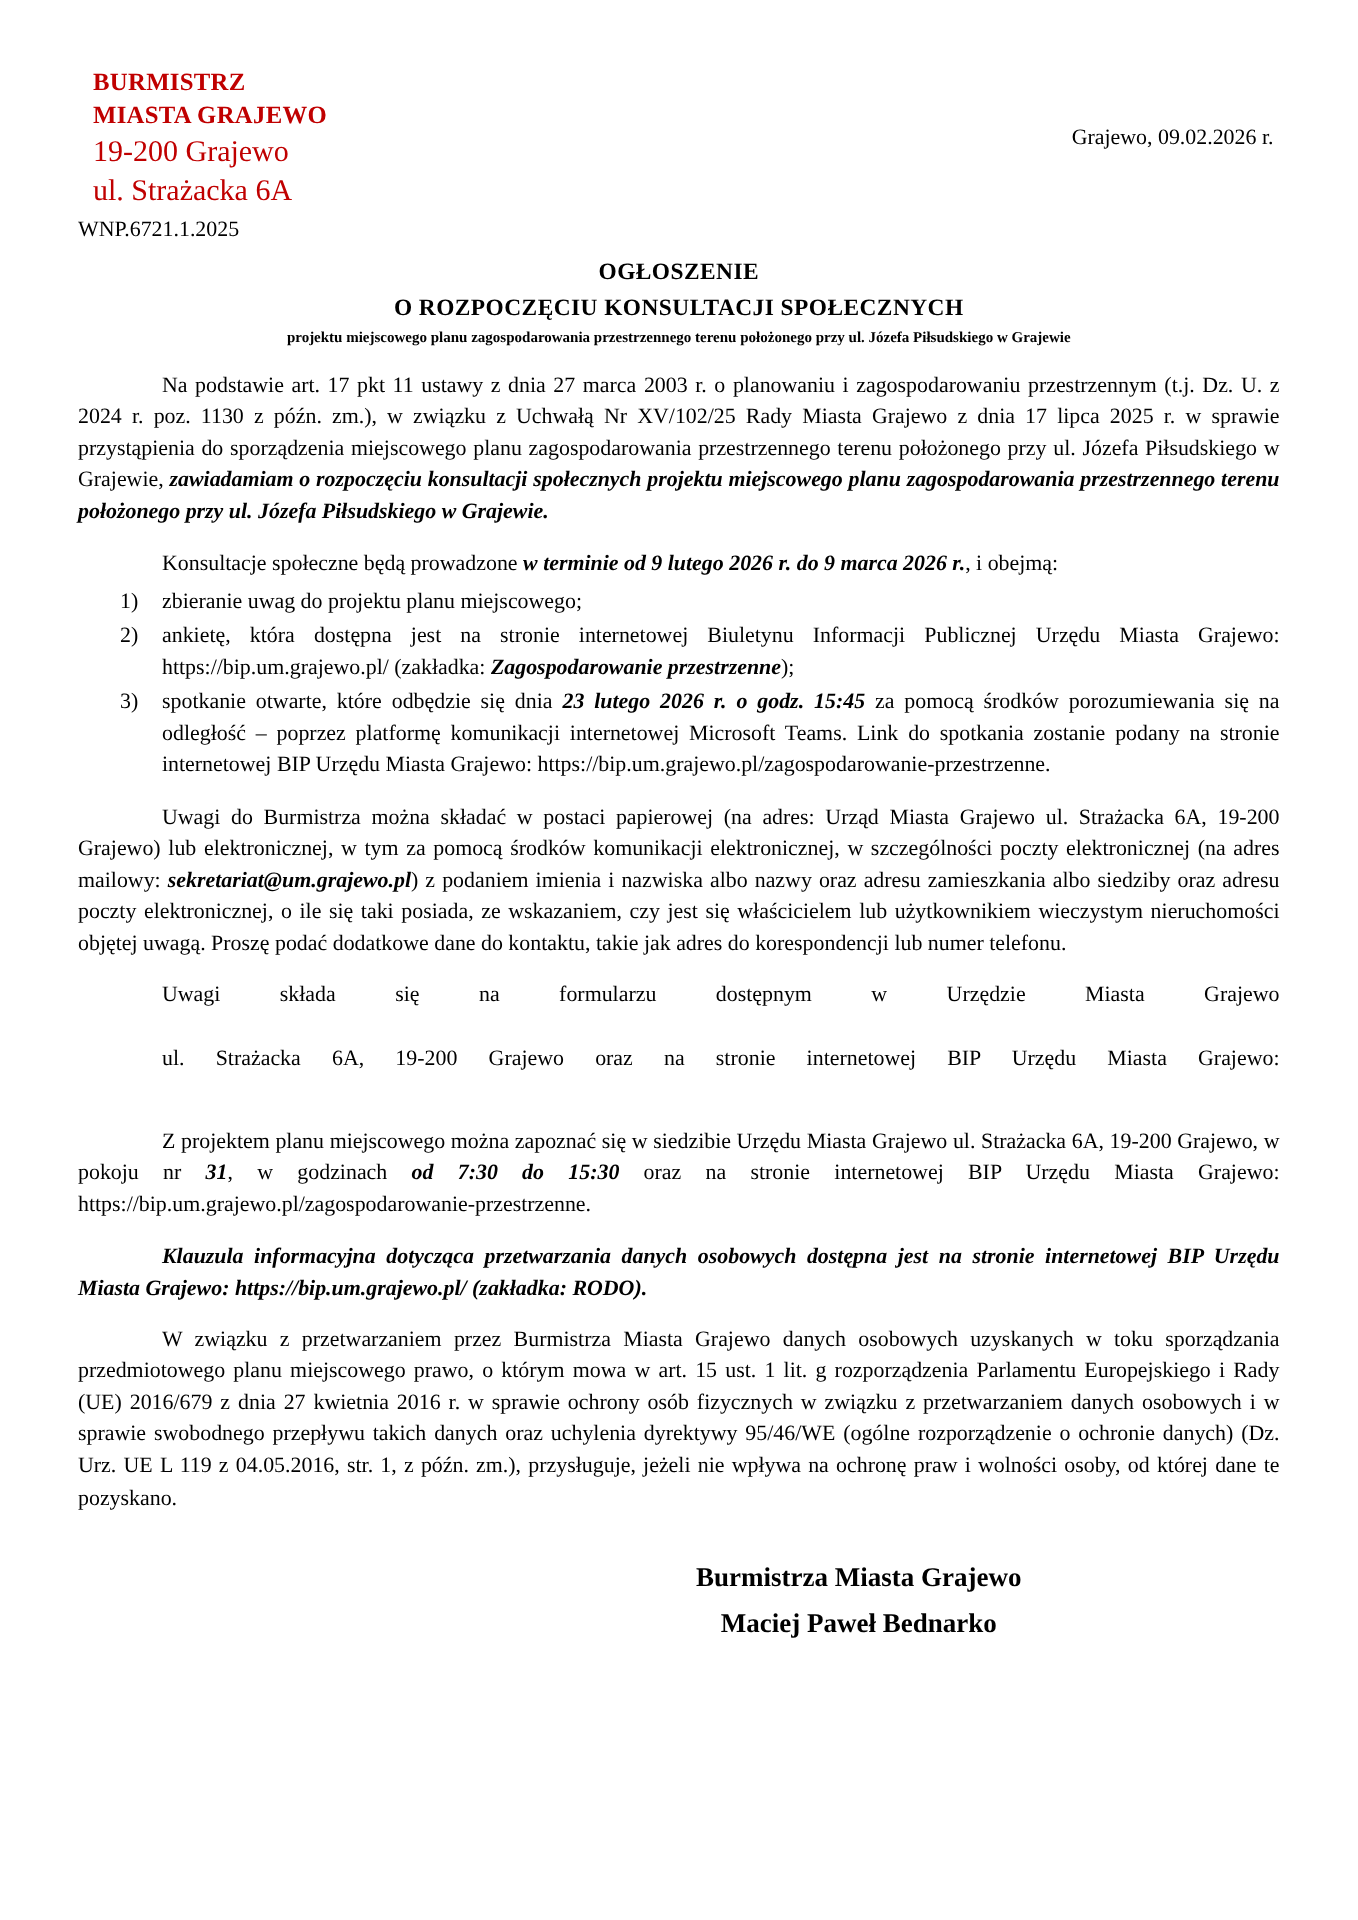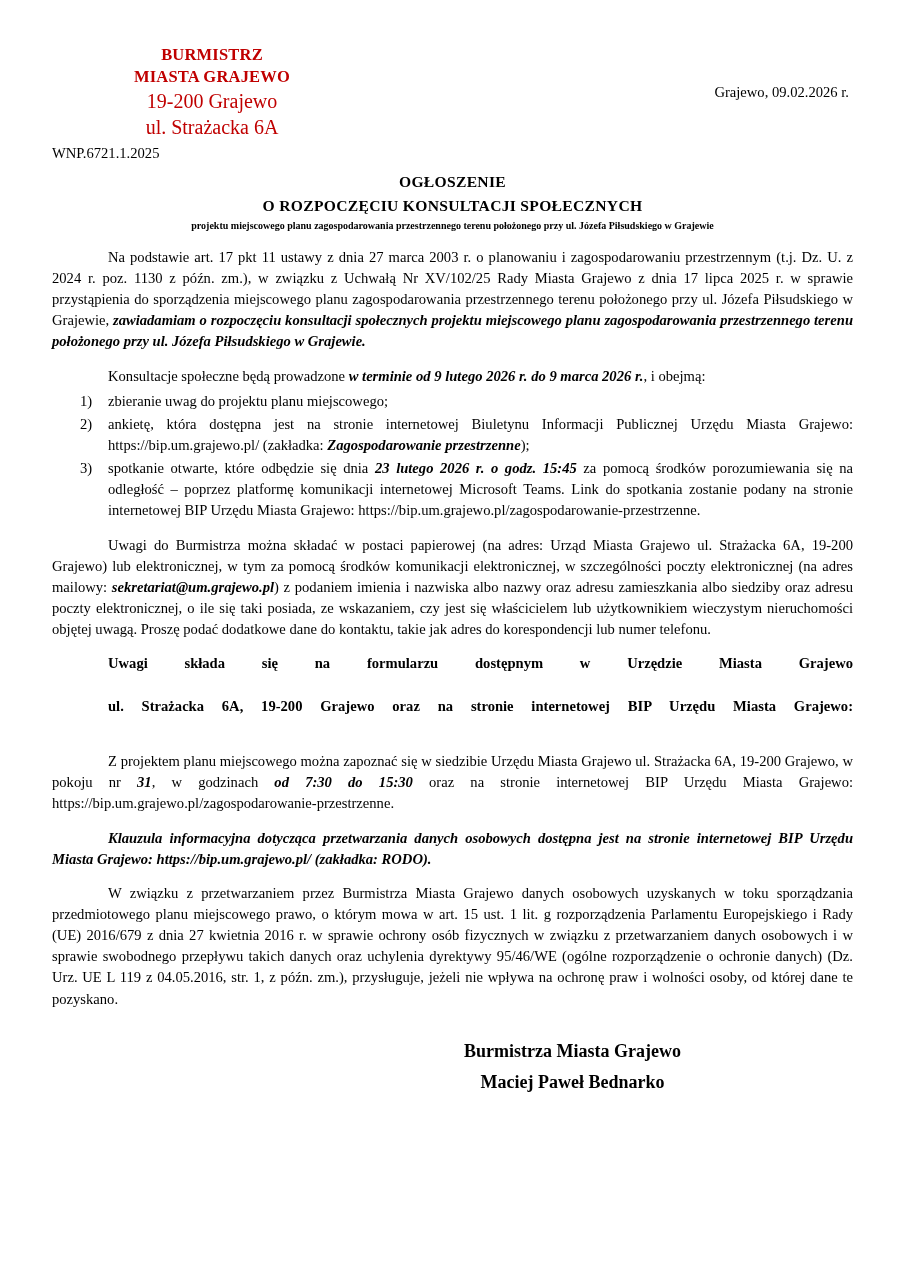--- a/index.html
+++ b/index.html
@@ -23,21 +23,20 @@
     padding: 44px 52px 20px 52px;
   }
   
   .header-row {
     display: flex;
     align-items: flex-start;
     justify-content: space-between;
   }
   .letterhead {
     width: 300px;
-    text-align: center;
     color: #c00000;
     line-height: 1.32;
     margin-left: 10px;
   }
   .letterhead .l1,
   .letterhead .l2 {
     font-weight: bold;
     font-size: 16.5px;
     letter-spacing: 0.2px;
   }
@@ -94,21 +93,20 @@
     margin-top: 2px;
   }
   ol.numlist li .num {
     position: absolute;
     left: 28px;
     width: 26px;
     text-align: left;
   }
   .spread {
     display: block;
-    font-weight: bold;
   }
   
   .force-justify {
     text-align: justify;
   }
   .force-justify:after {
     content: "";
     display: inline-block;
     width: 100%;
   }

